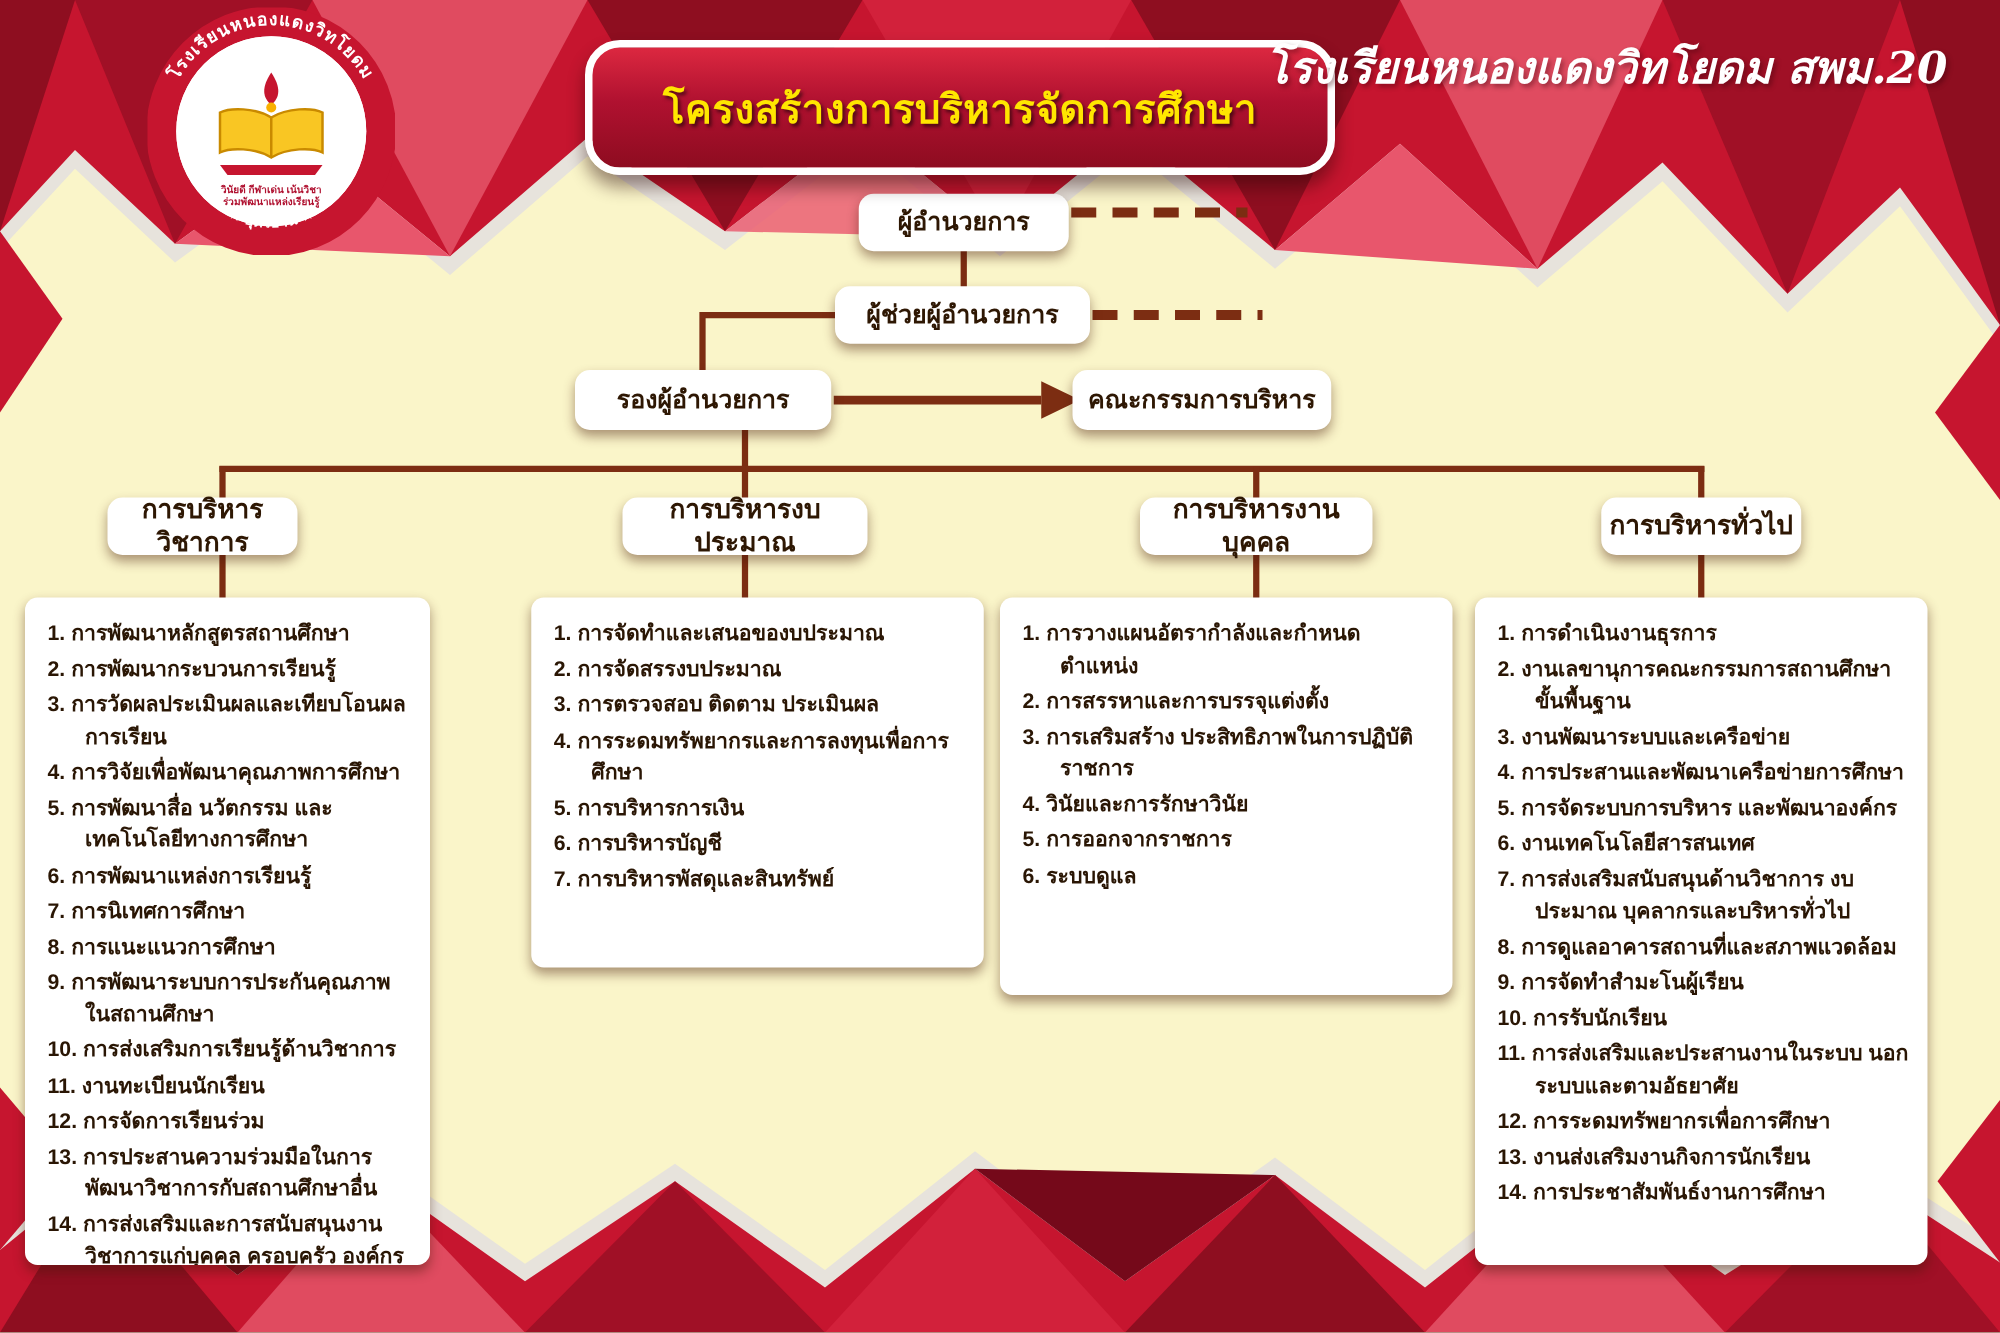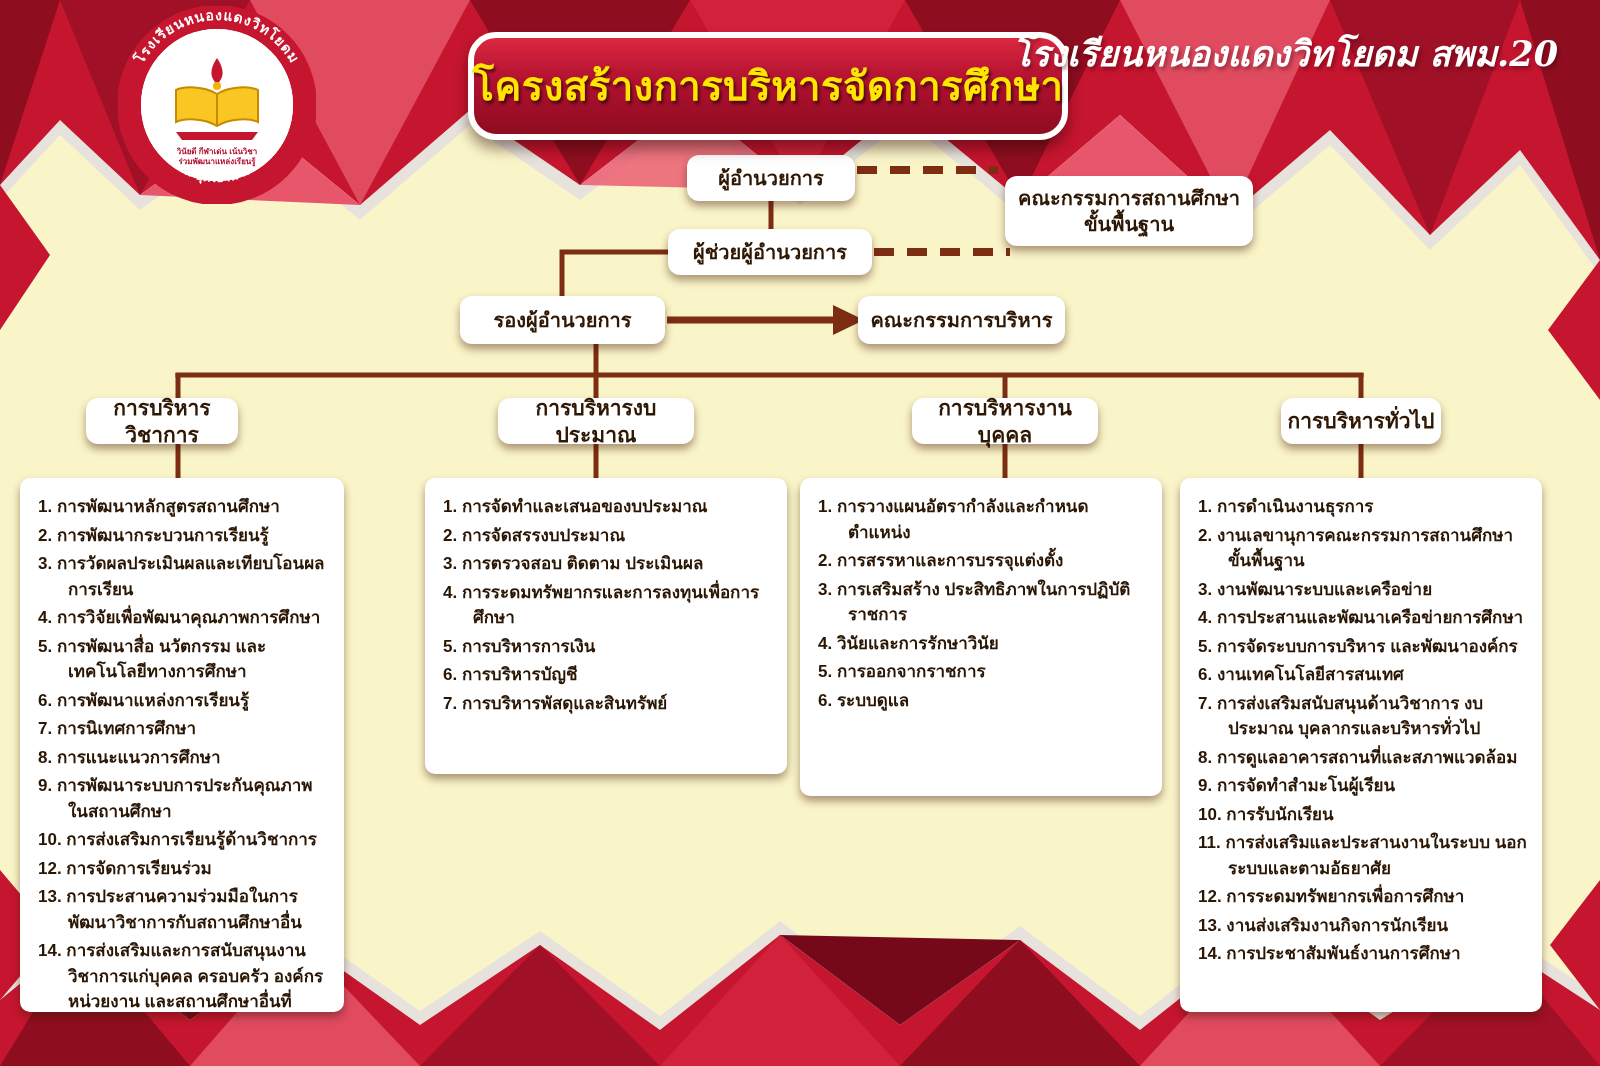--- a/index.html
+++ b/index.html
@@ -12,21 +12,21 @@
   .stage svg.connectors{position:absolute;left:0;top:0;z-index:1;}
 
   
   .logo-wrap{position:absolute;left:118px;top:6px;width:198px;height:198px;z-index:3;}
   .title-banner{
     position:absolute;left:468px;top:32px;width:588px;height:96px;z-index:3;
     background:linear-gradient(180deg,#DC2840 0%,#B01130 45%,#8E0C20 100%);
     border:6px solid #ffffff;border-radius:28px;
     box-shadow:0 9px 14px rgba(40,5,5,.45);
     display:flex;align-items:center;justify-content:center;
-    color:#FFE600;font-size:40px;font-weight:800;letter-spacing:.5px;
+    color:#FFE600;font-size:32px;font-weight:800;letter-spacing:.5px;
     text-shadow:2px 3px 3px rgba(0,0,0,.55);
     white-space:nowrap;
   }
   .school-script{
     position:absolute;right:42px;top:26px;z-index:3;
     color:#ffffff;font-family:"DejaVu Serif","Liberation Serif",serif;
     font-style:italic;font-weight:700;font-size:35px;
     text-shadow:2px 3px 4px rgba(60,0,10,.45);
     white-space:nowrap;
   }
@@ -143,24 +143,20 @@
       <text x="99" y="158" text-anchor="middle" font-size="8" fill="#B01130" font-weight="bold">ร่วมพัฒนาแหล่งเรียนรู้</text>
     </svg>
   </div>
 
   <div class="title-banner">โครงสร้างการบริหารจัดการศึกษา</div>
 
   <div class="school-script">โรงเรียนหนองแดงวิทโยดม  สพม.20</div>
 
   <div class="node" style="left:687px;top:155px;width:168px;height:46px;">ผู้อำนวยการ</div>
 
-  <div class="node" style="left:1005px;top:176px;width:248px;height:70px;">
-    <div>คณะกรรมการสถานศึกษา</div>
-    <div>ขั้นพื้นฐาน</div>
-  </div>
 
   <div class="node" style="left:668px;top:229px;width:204px;height:46px;text-align:right;">ผู้ช่วยผู้อำนวยการ</div>
 
   <div class="node" style="left:460px;top:296px;width:205px;height:48px;">รองผู้อำนวยการ</div>
 
   <div class="node" style="left:858px;top:296px;width:207px;height:48px;">คณะกรรมการบริหาร</div>
 
   <div class="node header" style="left:86px;top:398px;width:152px;height:46px;">การบริหารวิชาการ</div>
   <div class="node header" style="left:498px;top:398px;width:196px;height:46px;">การบริหารงบประมาณ</div>
   <div class="node header" style="left:912px;top:398px;width:186px;height:46px;">การบริหารงานบุคคล</div>
@@ -170,20 +166,21 @@
       <div class="dept-item">1. การพัฒนาหลักสูตรสถานศึกษา</div>
       <div class="dept-item">2. การพัฒนากระบวนการเรียนรู้</div>
       <div class="dept-item">3. การวัดผลประเมินผลและเทียบโอนผลการเรียน</div>
       <div class="dept-item">4. การวิจัยเพื่อพัฒนาคุณภาพการศึกษา</div>
       <div class="dept-item">5. การพัฒนาสื่อ นวัตกรรม และเทคโนโลยีทางการศึกษา</div>
       <div class="dept-item">6. การพัฒนาแหล่งการเรียนรู้</div>
       <div class="dept-item">7. การนิเทศการศึกษา</div>
       <div class="dept-item">8. การแนะแนวการศึกษา</div>
       <div class="dept-item">9. การพัฒนาระบบการประกันคุณภาพในสถานศึกษา</div>
       <div class="dept-item">10. การส่งเสริมการเรียนรู้ด้านวิชาการ</div>
+      <div class="dept-item">11. งานทะเบียนนักเรียน</div>
       <div class="dept-item">12. การจัดการเรียนร่วม</div>
       <div class="dept-item">13. การประสานความร่วมมือในการพัฒนาวิชาการกับสถานศึกษาอื่น</div>
       <div class="dept-item">14. การส่งเสริมและการสนับสนุนงานวิชาการแก่บุคคล ครอบครัว องค์กร หน่วยงาน และสถานศึกษาอื่นที่จัดการศึกษา</div>
     </div>
   <div class="dept-box" style="left:425px;top:478px;width:362px;height:296px;">
       <div class="dept-item">1. การจัดทำและเสนอของบประมาณ</div>
       <div class="dept-item">2. การจัดสรรงบประมาณ</div>
       <div class="dept-item">3. การตรวจสอบ ติดตาม ประเมินผล</div>
       <div class="dept-item">4. การระดมทรัพยากรและการลงทุนเพื่อการศึกษา</div>
       <div class="dept-item">5. การบริหารการเงิน</div>

